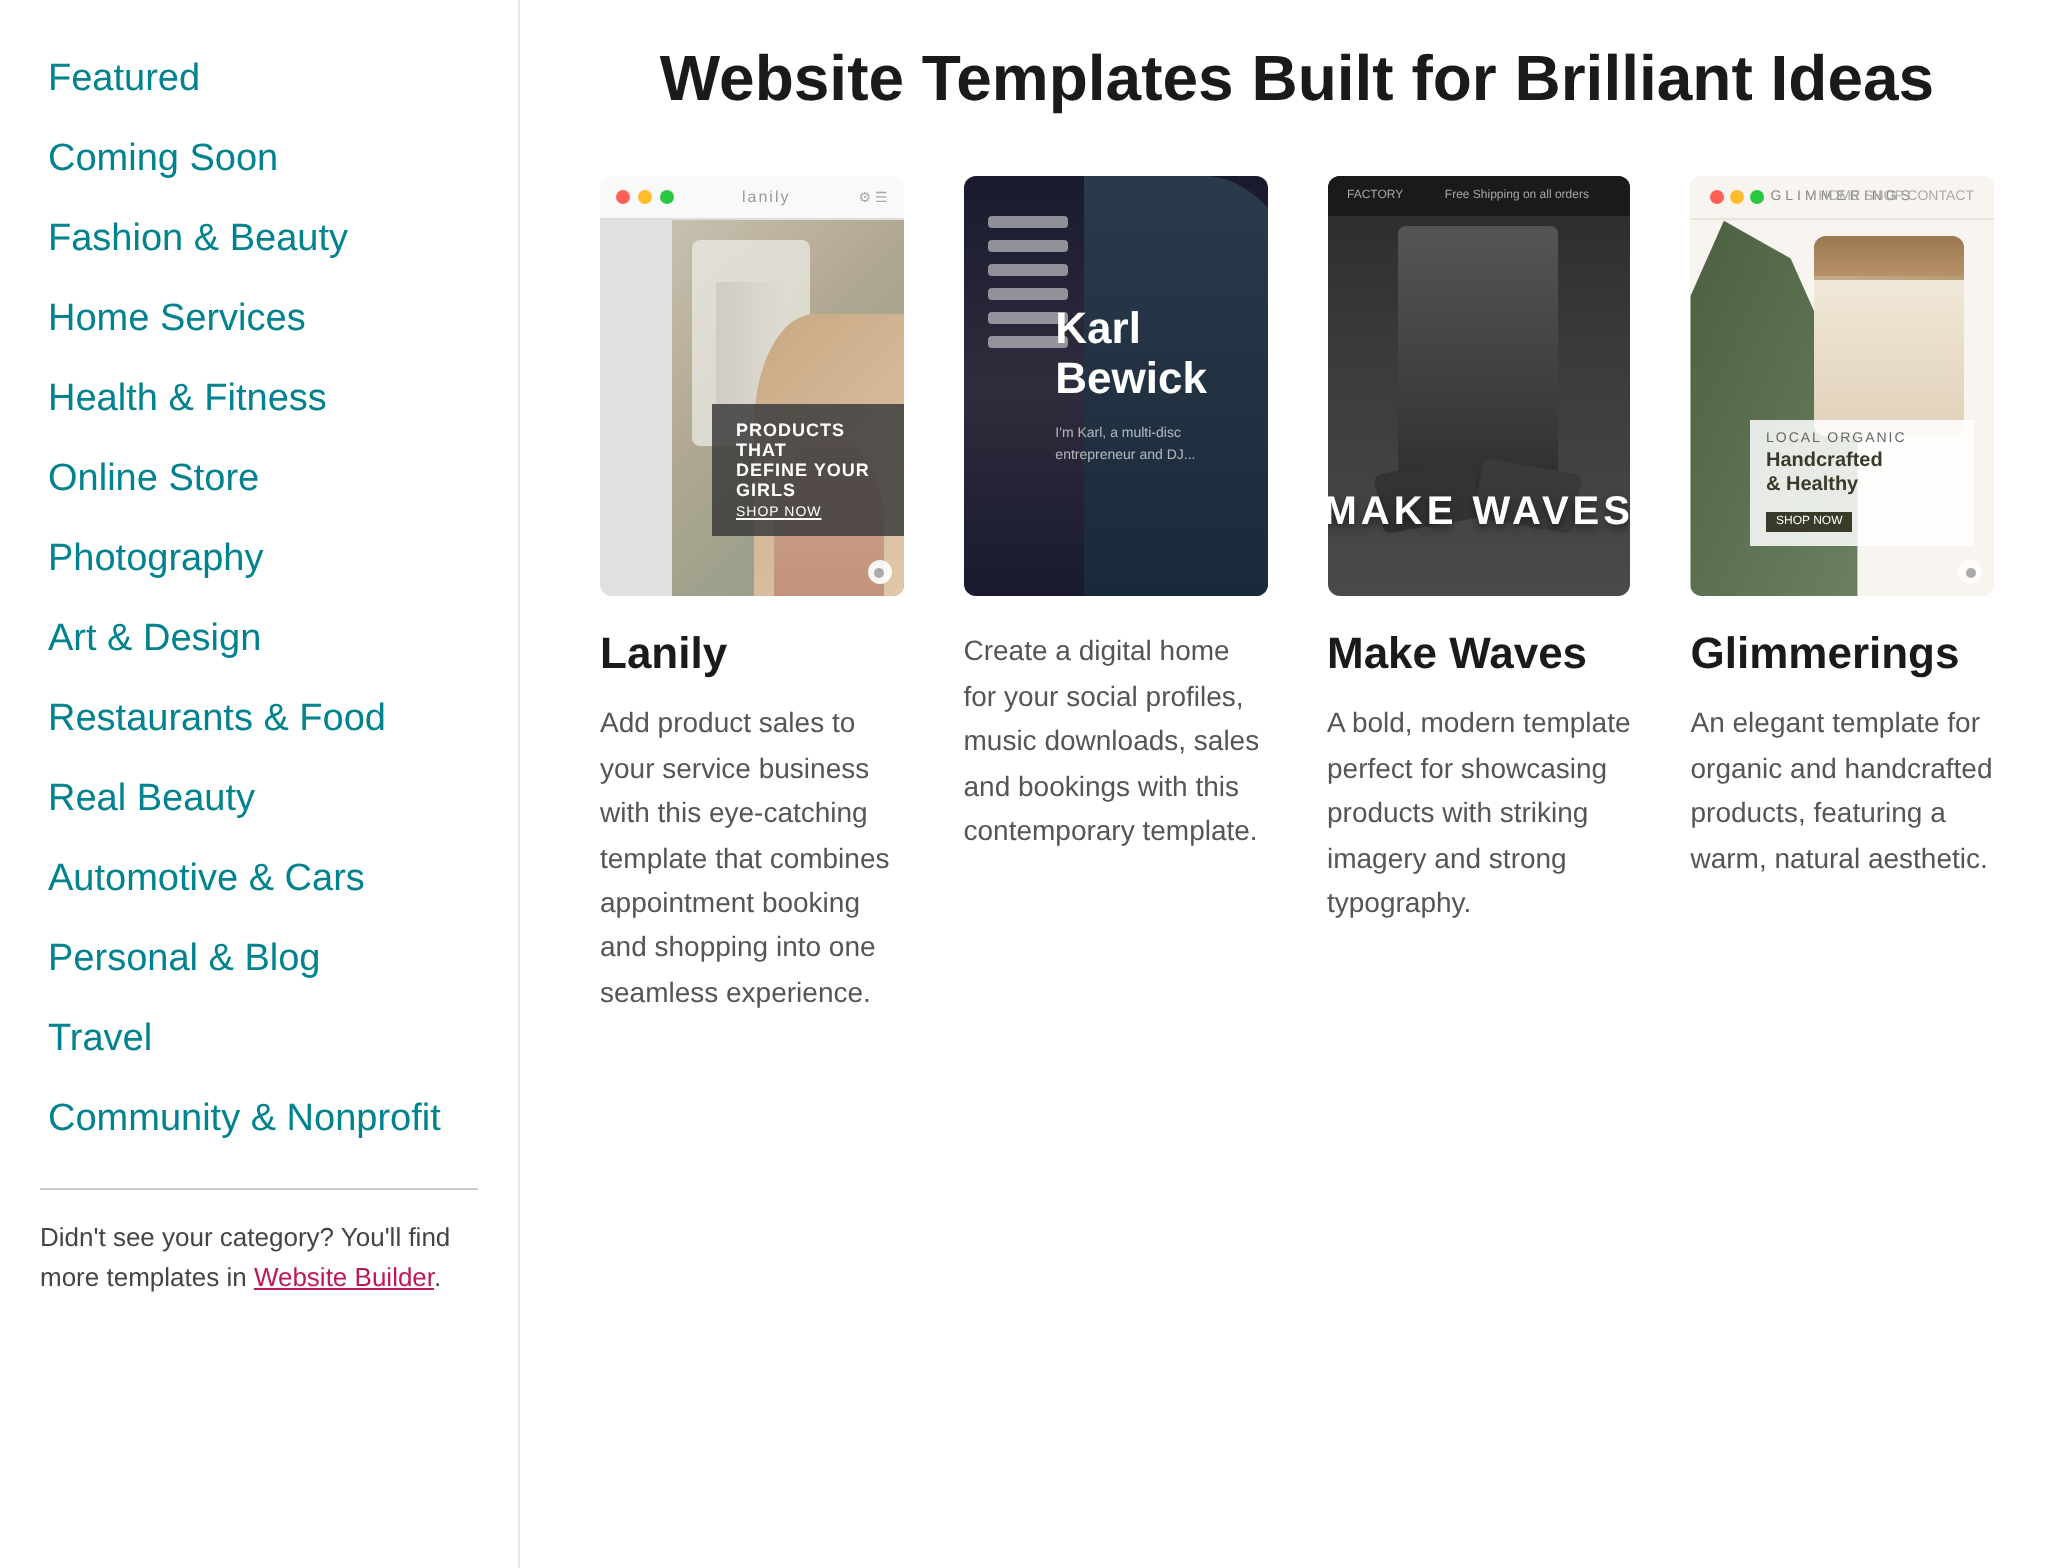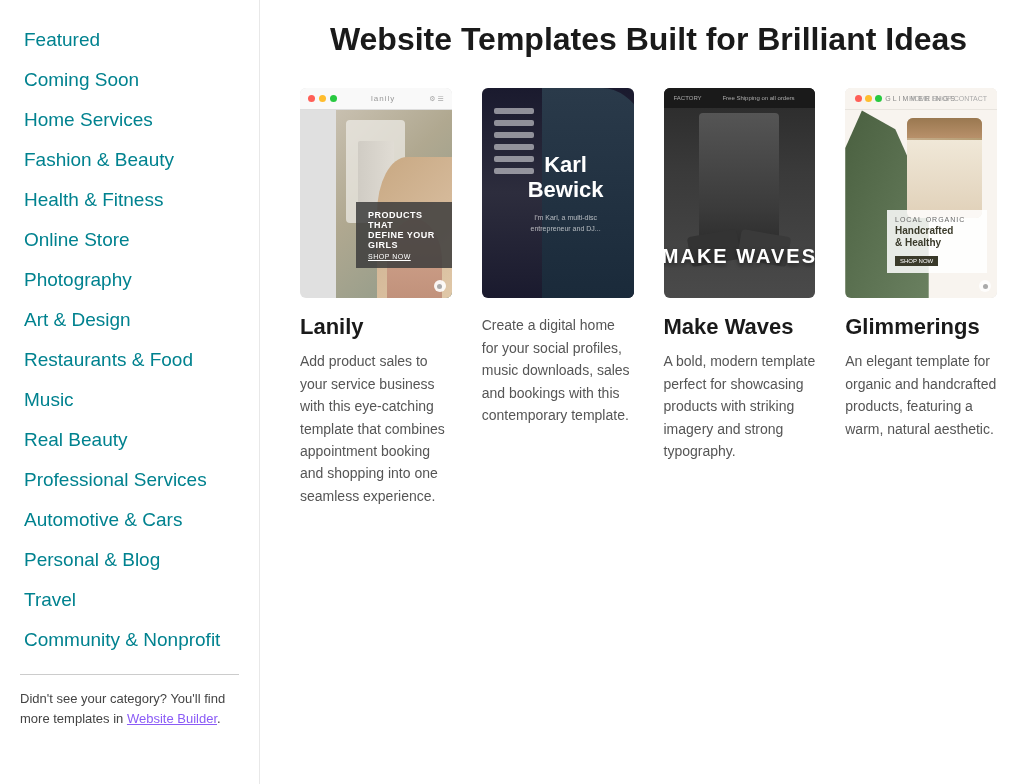--- a/index.html
+++ b/index.html
@@ -35,21 +35,21 @@
       border-top: 1px solid #ccc;
       margin: 14px 0;
     }
     .sidebar-footer {
       font-size: 13px;
       color: #444;
       line-height: 1.5;
       margin-top: 4px;
     }
     .sidebar-footer a {
-      color: #8b5cf6;
+      color: #be185d;
       text-decoration: underline;
       cursor: pointer;
     }
 
     
     .main {
       flex: 1;
       padding: 20px 30px 30px 40px;
       overflow-y: auto;
     }
@@ -127,21 +127,21 @@
       width: 40px;
       height: 6px;
       background: rgba(255,255,255,0.5);
       border-radius: 2px;
     }
     .karl-title-block {
       position: absolute;
       right: 30px;
       top: 50%;
       transform: translateY(-50%);
-      text-align: center;
+      text-align: left;
       color: white;
     }
     .karl-title-block .name {
       font-size: 18px;
       font-weight: 700;
       line-height: 1.1;
     }
     .karl-title-block .sub {
       font-size: 7px;
       color: rgba(255,255,255,0.7);
@@ -223,21 +223,21 @@
       justify-content: center;
       gap: 4px;
     }
     .glimmerings-header .circle {
       width: 7px; height: 7px; border-radius: 50%;
     }
     .glimmerings-text-block {
       position: absolute;
       right: 10px;
       bottom: 25px;
-      width: 100px;
+      width: 112px;
       background: rgba(255,255,255,0.85);
       padding: 6px 8px;
     }
     .glimmerings-plants {
       position: absolute;
       left: 0;
       bottom: 0;
       top: 22px;
       width: 55%;
       background: linear-gradient(to bottom right, #4a6040 0%, #6a8060 100%);
@@ -246,30 +246,28 @@
   </style>
 </head>
 <body>
 
 <div class="layout">
 
   <aside class="sidebar">
     <div id="sidebar-items-container">
         <a class="sidebar-item">Featured</a>
         <a class="sidebar-item">Coming Soon</a>
+        <a class="sidebar-item">Fashion &amp; Beauty</a>
         <a class="sidebar-item">Home Services</a>
-        <a class="sidebar-item">Fashion &amp; Beauty</a>
         <a class="sidebar-item">Health &amp; Fitness</a>
         <a class="sidebar-item">Online Store</a>
         <a class="sidebar-item">Photography</a>
         <a class="sidebar-item">Art &amp; Design</a>
         <a class="sidebar-item">Restaurants &amp; Food</a>
-        <a class="sidebar-item">Music</a>
         <a class="sidebar-item">Real Beauty</a>
-        <a class="sidebar-item">Professional Services</a>
         <a class="sidebar-item">Automotive &amp; Cars</a>
         <a class="sidebar-item">Personal &amp; Blog</a>
         <a class="sidebar-item">Travel</a>
         <a class="sidebar-item">Community &amp; Nonprofit</a>
       </div>
     <hr class="sidebar-divider">
     <p class="sidebar-footer">
       Didn't see your category? You'll find more templates in <a>Website Builder</a>.
     </p>
   </aside>

